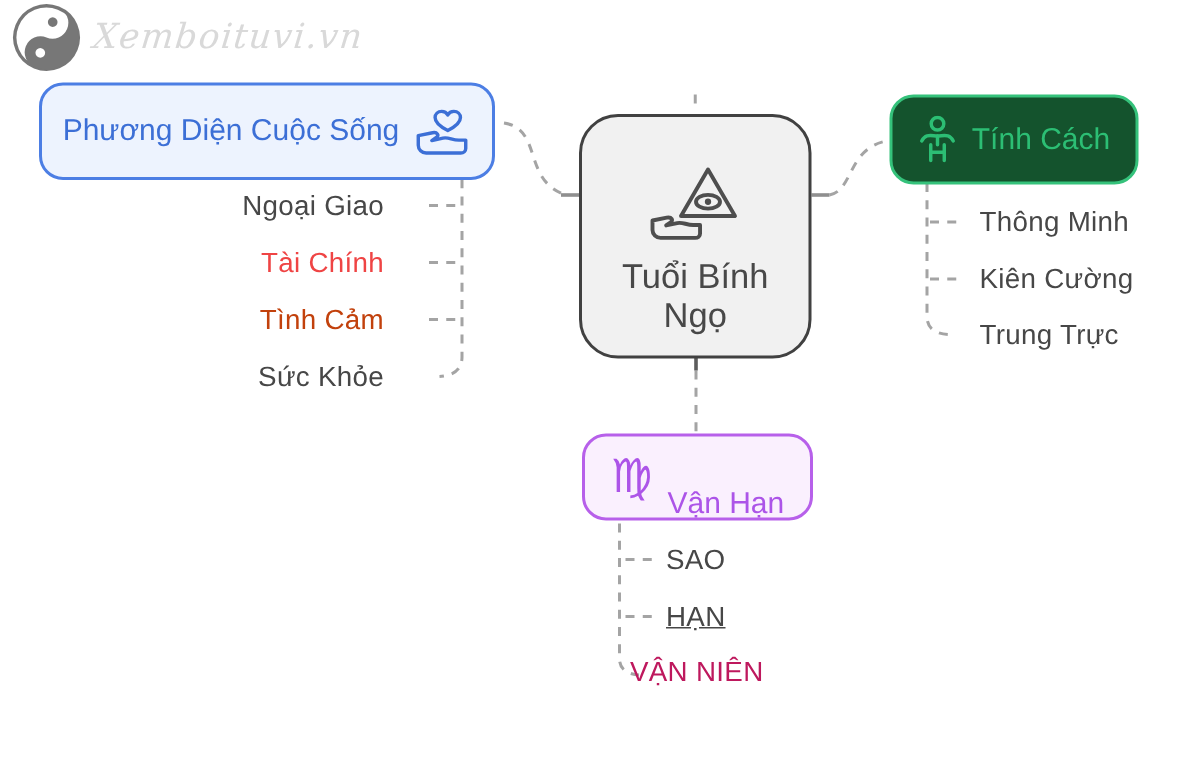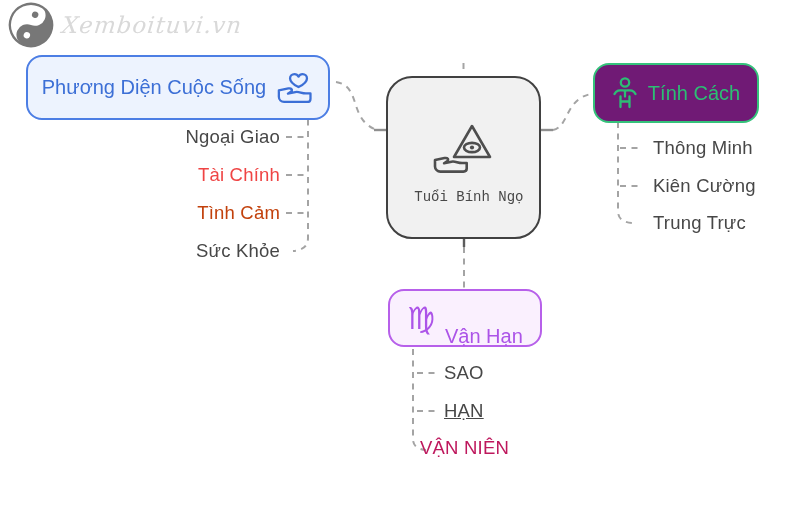--- a/index.html
+++ b/index.html
@@ -13,26 +13,26 @@
   .stems line{stroke-width:2.4;}
 
   .node{
     position:absolute;display:flex;align-items:center;justify-content:center;
     border:2px solid;border-radius:16px;box-sizing:border-box;gap:10px;cursor:pointer;
   }
   .node-label{font-size:20px;white-space:nowrap;}
   .node-root{
     flex-direction:column;border-radius:26px;gap:4px;padding-top:16px;
   }
-  .root-label{font-size:14px;line-height:26px;text-align:right;width:120px;font-weight:400;font-family:Liberation Mono, monospace;}
+  .root-label{font-size:23px;line-height:26px;text-align:center;width:120px;font-weight:400;}
   .sub-item{
     position:absolute;font-size:18.5px;line-height:22px;white-space:nowrap;cursor:pointer;
     letter-spacing:.2px;
   }
-  .left-col{right:520px;text-align:center;}
+  .left-col{right:544px;text-align:center;}
   .icon{display:flex;align-items:center;justify-content:center;}
   .virgo{font-family:"DejaVu Sans",sans-serif;font-size:31px;line-height:31px;font-weight:400;}
   .watermark{position:absolute;left:8px;top:2px;display:flex;align-items:center;gap:8px;}
   .watermark-text{
     font-family:"DejaVu Serif",serif;font-style:italic;font-size:23px;letter-spacing:1px;
     transform:skewX(-6deg);
   }
 </style>
 </head>
 <body>
@@ -95,21 +95,21 @@
       <svg width="66" height="58" viewBox="0 0 66 58" fill="none" stroke="currentColor" stroke-width="2.6" stroke-linejoin="round" stroke-linecap="round">
         <path d="M41 4 L59 35 L23 35 Z"></path>
         <ellipse cx="41" cy="25.5" rx="8" ry="4.6"></ellipse>
         <circle cx="41" cy="25.5" r="2.1" fill="currentColor" stroke="none"></circle>
         <path d="M4 38 l9.5 -1.9 c3.3 -.7 4.6 1.7 2.6 3.1 l-3 2.1 l7.4 -1.6 c3.7 -.8 6 1.3 10.6 1.3 h4.6 v5.6 c0 1.9 -1.4 3 -3.3 3 h-23 c-2.9 0 -5.4 -2.3 -5.4 -5.2 z"></path>
       </svg>
     </span>
     <div class="root-label" style="color: rgb(72, 72, 72);">Tuổi Bính Ngọ</div>
   </div>
 
-  <div class="node" style="left: 593px; top: 63px; width: 166px; height: 60px; border-color: rgb(53, 194, 123); background-color: #701a75;">
+  <div class="node" style="left: 593px; top: 63px; width: 166px; height: 60px; border-color: rgb(53, 194, 123); background-color: #14532d;">
     <span class="icon" style="color: rgb(44, 190, 116);">
       <svg width="26" height="32" viewBox="0 0 26 32" fill="none" stroke="currentColor" stroke-width="2.3" stroke-linecap="round" stroke-linejoin="round">
         <circle cx="13" cy="5.5" r="4.2"></circle>
         <path d="M2.5 17 C5 11.8 9 13.6 13 13.6 C17 13.6 21 11.8 23.5 17"></path>
         <path d="M13 13.6 L13 19.5"></path>
         <path d="M8.5 19.5 L8.5 30 M17.5 19.5 L17.5 30 M8.5 24.5 L17.5 24.5"></path>
       </svg>
     </span>
     <span class="node-label" style="color: rgb(44, 190, 116);">Tính Cách</span>
   </div>

